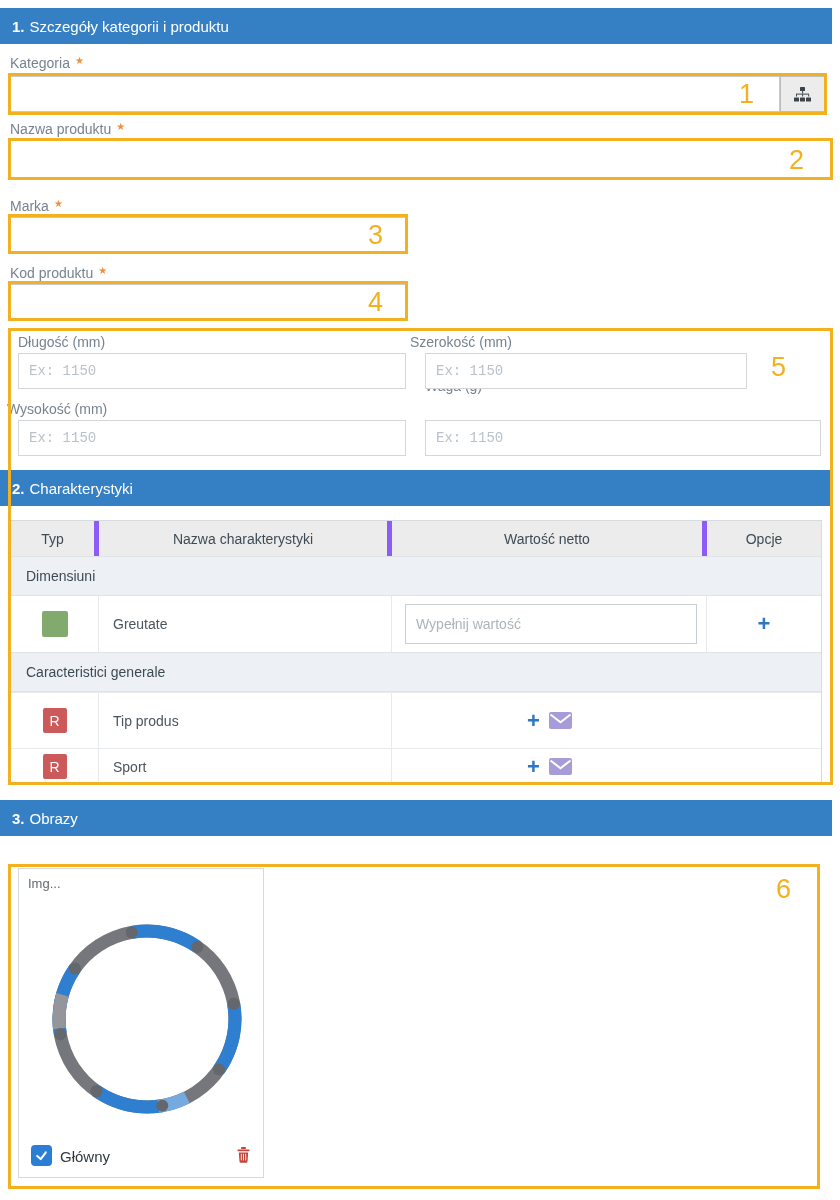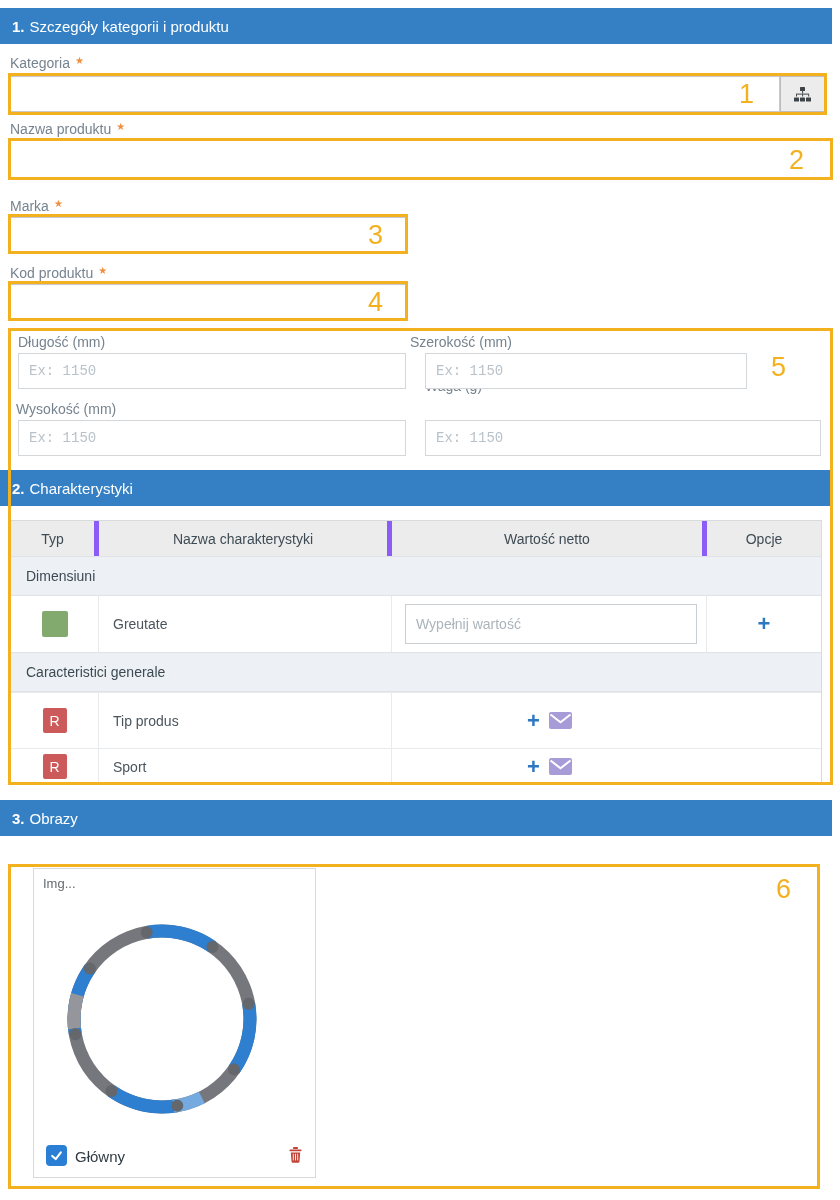--- a/index.html
+++ b/index.html
@@ -17,21 +17,21 @@
 
   
   .flabel { position:absolute; color:#76838f; font-size:14px; white-space:nowrap; }
   .req { color:#ef8e3d; font-size:10px; margin-left:5px; position:relative; top:-4px; }
   #lbl-kategoria { left:10px; top:55px; }
   #lbl-nazwa     { left:10px; top:121px; }
   #lbl-marka     { left:10px; top:198px; }
   #lbl-kod       { left:10px; top:265px; }
   #lbl-dlugosc   { left:18px; top:334px; }
   #lbl-szerokosc { left:410px; top:334px; }
-  #lbl-wysokosc  { left:16px; top:401px; }
+  #lbl-wysokosc  { left:7px; top:401px; }
   #lbl-waga      { left:425px; top:378px; }
 
   
   .inp { position:absolute; background:#fff; border:1px solid #c7cacd; padding:0 10px;
          font-family:Liberation Mono, monospace; font-size:14px; color:#76838f; outline:none; }
   .inp::placeholder { color:#b9c2c9; opacity:1; }
   #input-kategoria { left:10px; top:76px; width:770px; height:36px; }
   #btn-cattree { position:absolute; left:780px; top:76px; width:45px; height:36px;
                  background:#ececec; border:1px solid #bdbdbd; display:flex;
                  align-items:center; justify-content:center; cursor:pointer; }
@@ -67,21 +67,21 @@
   .val-cell { padding-left:13px; }
   .val-input { width:292px; height:40px; border:1px solid #c9ced3; padding:0 10px;
                font-family:inherit; font-size:14px; color:#76838f; outline:none; }
   .val-input::placeholder { color:#aab4bb; opacity:1; }
   #row-sport .val-input { height:30px; }
   .opt-cell { justify-content:center; gap:9px; }
   .plus { color:#2e78c2; font-size:22px; font-weight:700; line-height:1; cursor:pointer; }
   .mail { cursor:pointer; display:flex; }
 
   
-  #img-card { position:absolute; left:33px; top:868px; width:283px; height:310px;
+  #img-card { position:absolute; left:18px; top:868px; width:246px; height:310px;
               border:1px solid #d6dadd; background:#fff; }
   #img-label { position:absolute; left:9px; top:7px; color:#646b71; font-size:13px; }
   #hoop { position:absolute; left:28px; top:50px; }
   #card-footer { position:absolute; left:0; bottom:0; width:100%; height:40px; }
   #chk-main { position:absolute; left:12px; top:8px; width:21px; height:21px;
               background:#2a7fd4; border-radius:4px; display:flex; align-items:center;
               justify-content:center; cursor:pointer; }
   #chk-label { position:absolute; left:41px; top:11px; color:#2f3a40; font-size:15px; }
   #btn-trash { position:absolute; right:13px; top:10px; cursor:pointer; display:flex; }
 

